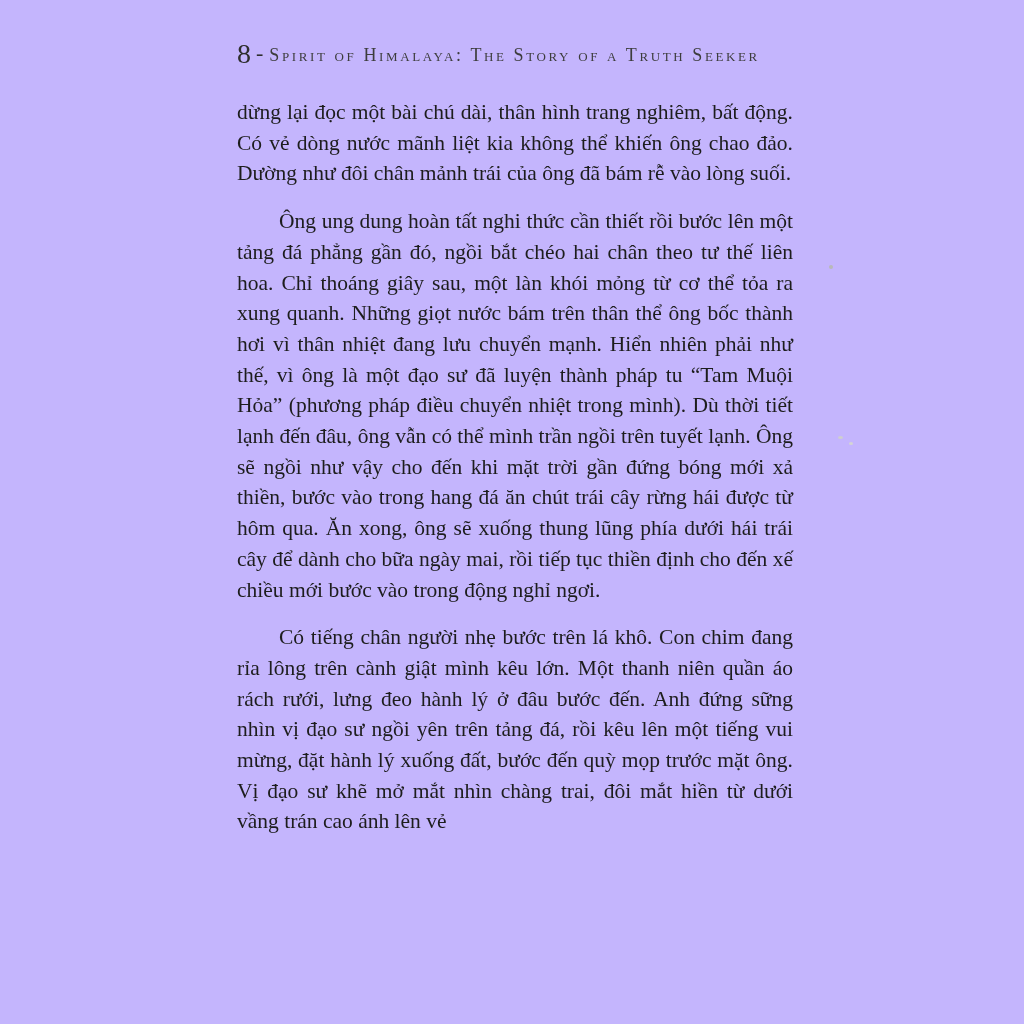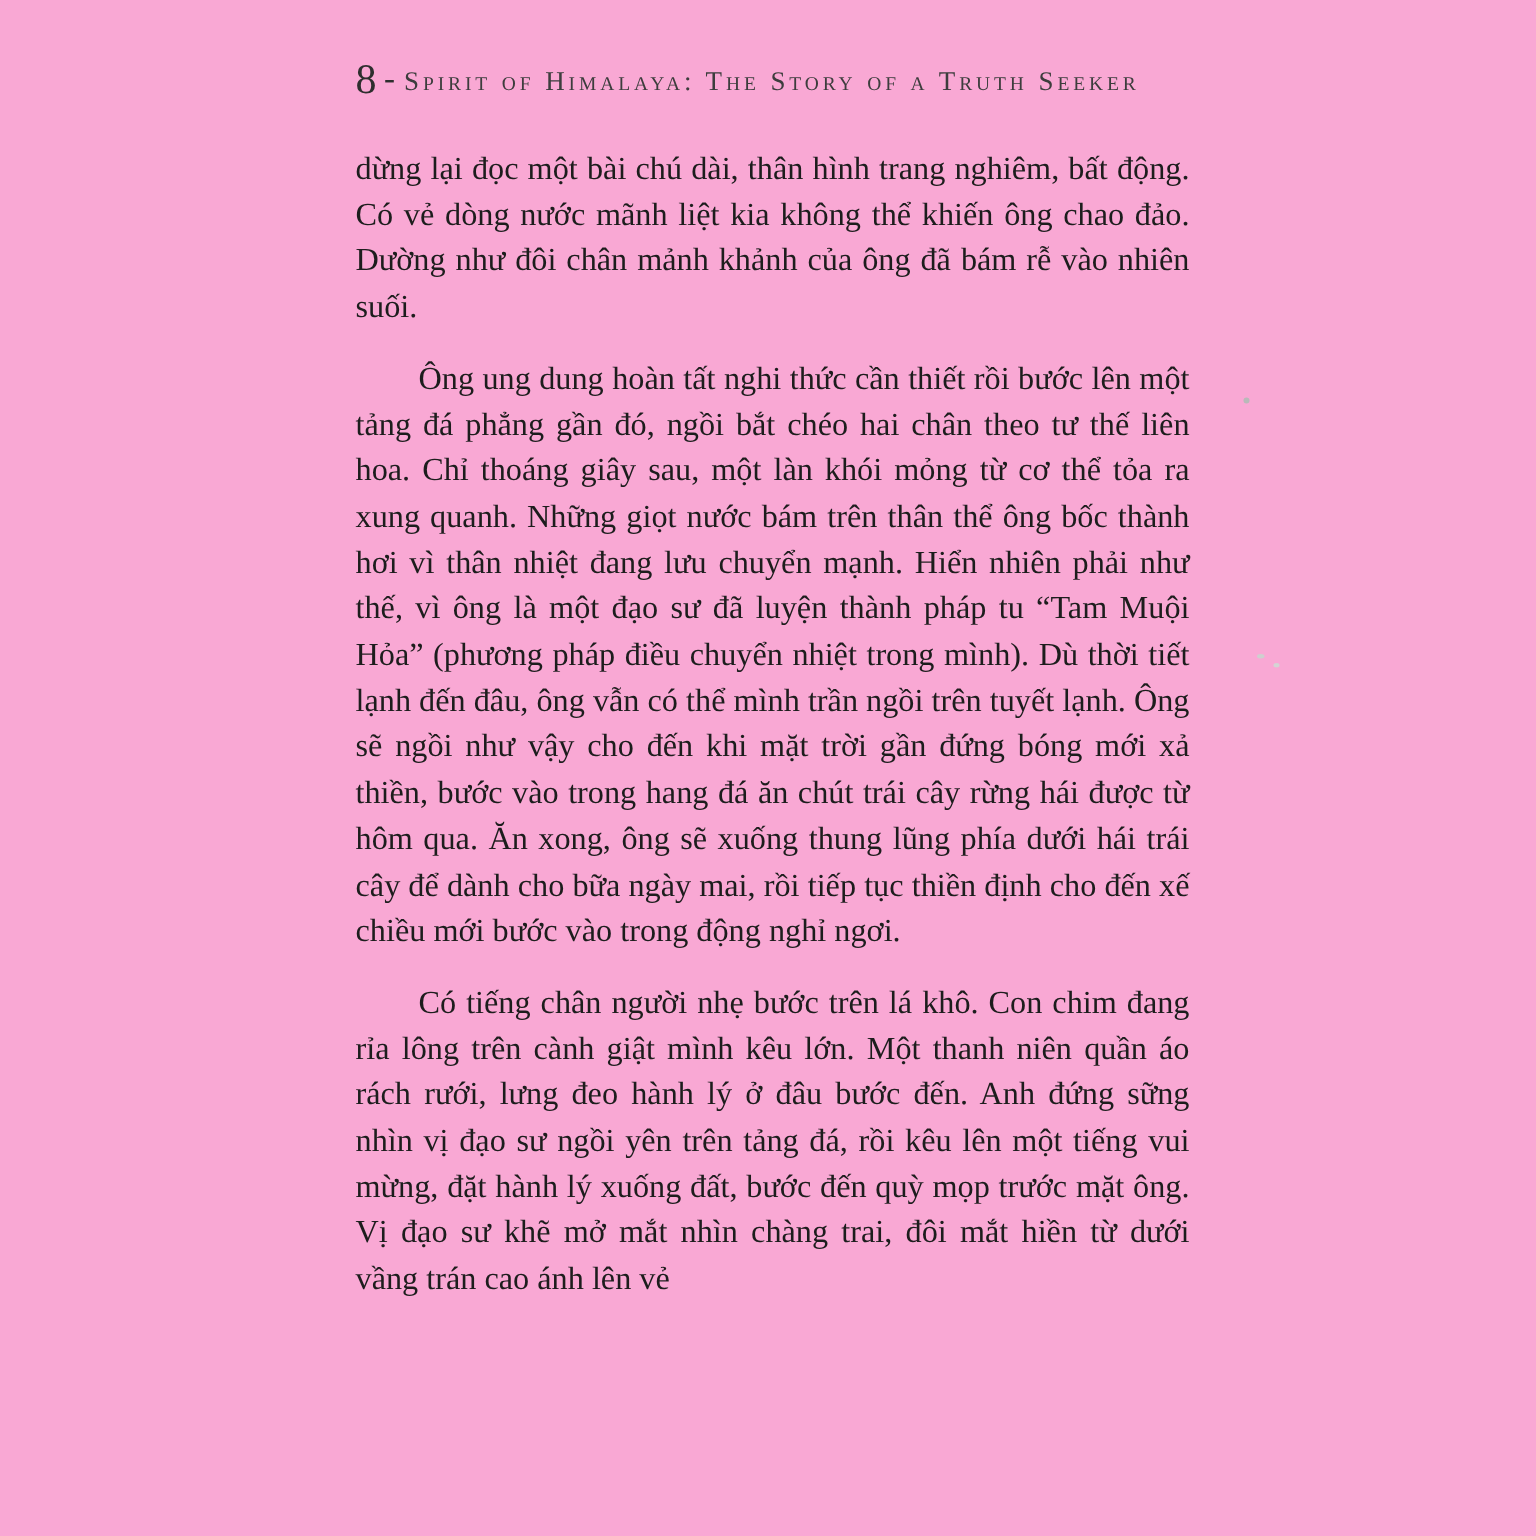--- a/index.html
+++ b/index.html
@@ -4,21 +4,21 @@
 <style>
   html, body {
     margin: 0;
     padding: 0;
     background: #ffffff;
   }
   .page {
     position: relative;
     width: 1024px;
     height: 1024px;
-    background: #f9a8d4;
+    background: #c4b5fd;
     overflow: hidden;
     font-family: "Liberation Serif", "DejaVu Serif", serif;
   }
   .page-header {
     position: absolute;
     left: 237px;
     top: 38px;
     color: #3a3a3a;
     white-space: nowrap;
   }
@@ -69,21 +69,21 @@
 </head>
 <body>
 
 <div class="page">
 
   <header class="page-header">
     <span class="page-number">8</span><span class="header-separator">-</span><span class="book-title">Spirit of Himalaya: The Story of a Truth Seeker</span>
   </header>
 
   <main class="page-body">
-    <p class="para no-indent">dừng lại đọc một bài chú dài, thân hình trang nghiêm, bất động. Có vẻ dòng nước mãnh liệt kia không thể khiến ông chao đảo. Dường như đôi chân mảnh khảnh của ông đã bám rễ vào nhiên suối.</p>
+    <p class="para no-indent">dừng lại đọc một bài chú dài, thân hình trang nghiêm, bất động. Có vẻ dòng nước mãnh liệt kia không thể khiến ông chao đảo. Dường như đôi chân mảnh trái của ông đã bám rễ vào lòng suối.</p>
     <p class="para">Ông ung dung hoàn tất nghi thức cần thiết rồi bước lên một tảng đá phẳng gần đó, ngồi bắt chéo hai chân theo tư thế liên hoa. Chỉ thoáng giây sau, một làn khói mỏng từ cơ thể tỏa ra xung quanh. Những giọt nước bám trên thân thể ông bốc thành hơi vì thân nhiệt đang lưu chuyển mạnh. Hiển nhiên phải như thế, vì ông là một đạo sư đã luyện thành pháp tu “Tam Muội Hỏa” (phương pháp điều chuyển nhiệt trong mình). Dù thời tiết lạnh đến đâu, ông vẫn có thể mình trần ngồi trên tuyết lạnh. Ông sẽ ngồi như vậy cho đến khi mặt trời gần đứng bóng mới xả thiền, bước vào trong hang đá ăn chút trái cây rừng hái được từ hôm qua. Ăn xong, ông sẽ xuống thung lũng phía dưới hái trái cây để dành cho bữa ngày mai, rồi tiếp tục thiền định cho đến xế chiều mới bước vào trong động nghỉ ngơi.</p>
     <p class="para">Có tiếng chân người nhẹ bước trên lá khô. Con chim đang rỉa lông trên cành giật mình kêu lớn. Một thanh niên quần áo rách rưới, lưng đeo hành lý ở đâu bước đến. Anh đứng sững nhìn vị đạo sư ngồi yên trên tảng đá, rồi kêu lên một tiếng vui mừng, đặt hành lý xuống đất, bước đến quỳ mọp trước mặt ông. Vị đạo sư khẽ mở mắt nhìn chàng trai, đôi mắt hiền từ dưới vầng trán cao ánh lên vẻ</p>
   </main>
 
   <div class="scan-speck speck-1"></div>
   <div class="scan-speck speck-2"></div>
   <div class="scan-speck speck-3"></div>
 
 </div>
 

